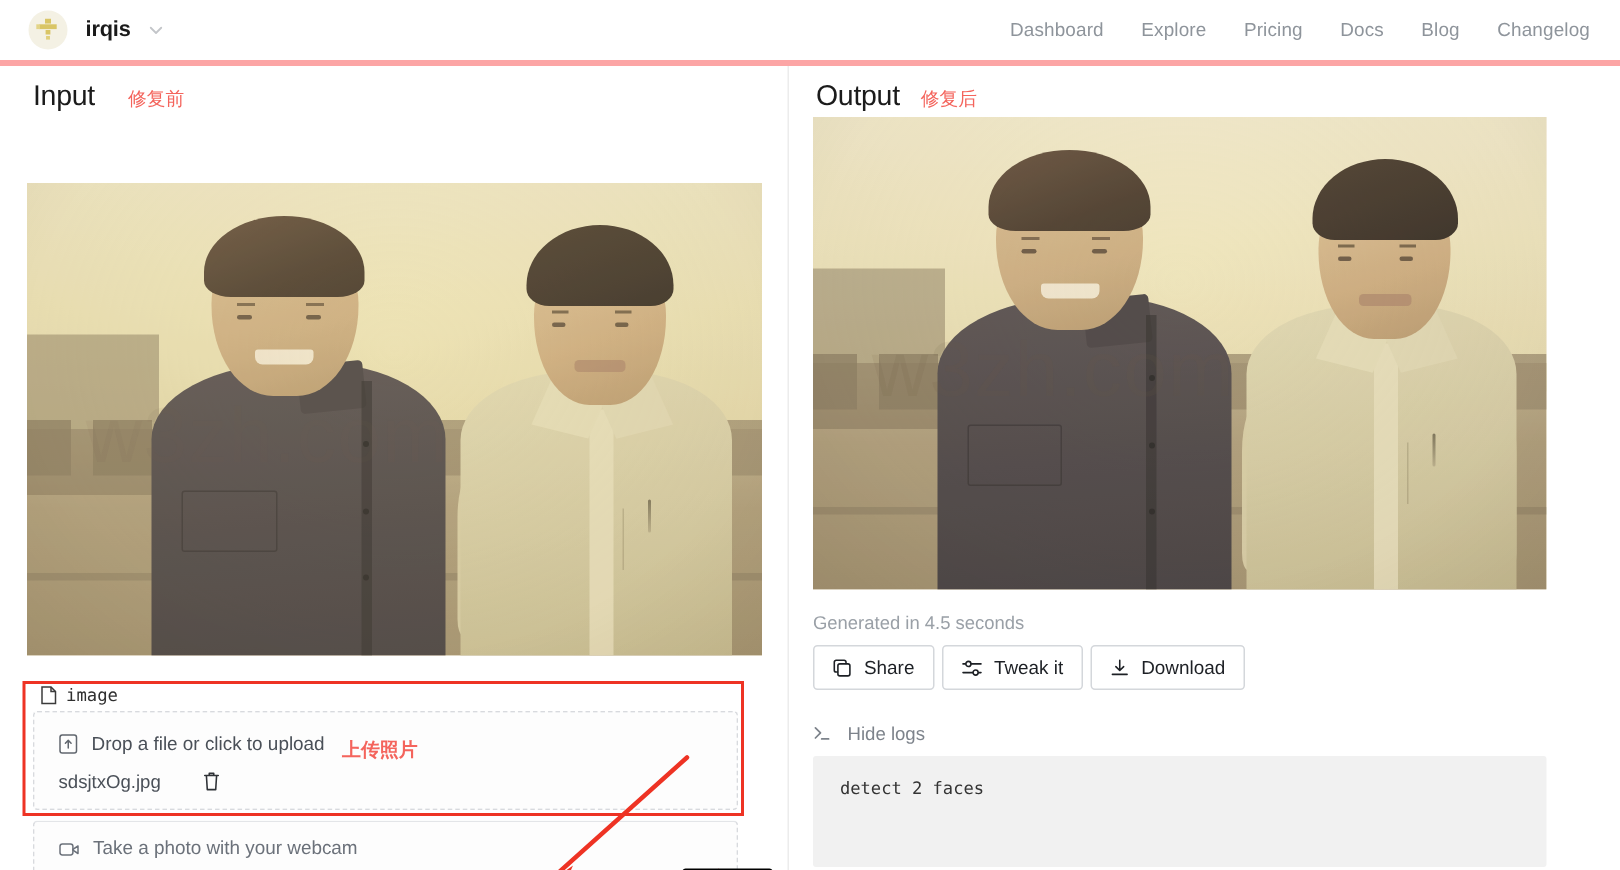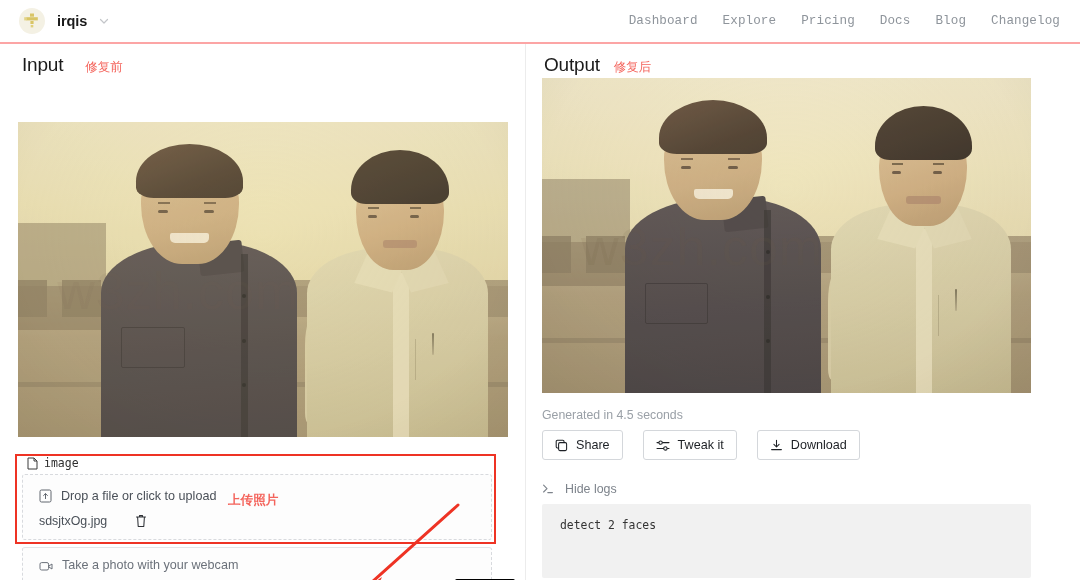--- a/index.html
+++ b/index.html
@@ -7,35 +7,35 @@
     width: 1080px; height: 580px;
     background: #ffffff;
     font-family: "Liberation Sans", sans-serif;
     overflow: hidden;
   }
   .app { position: relative; width: 1080px; height: 580px; background:#fff; }
 
   
   .topbar {
     position: absolute; top:0; left:0; width:1080px; height:44px;
-    border-bottom:2px solid #fca5a5; background:#fff;
+    border-bottom:4px solid #fca5a5; background:#fff;
     display:flex; align-items:center;
   }
   .brand { display:flex; align-items:center; margin-left:19px; }
   .logo-circle {
     width:26px; height:26px; border-radius:50%;
     background:#f4f1e4; display:flex; align-items:center; justify-content:center;
   }
   .logo-svg { display:block; }
   .brand-name {
     margin-left:12px; font-size:14.5px; font-weight:700; color:#1a1a1a;
     letter-spacing:-0.1px;
   }
   .chev { margin-left:11px; width:12px; height:12px; opacity:.45; }
-  .nav { margin-left:auto; margin-right:20px; display:flex; align-items:center; gap:25px;font-family:Liberation Mono, monospace; }
+  .nav { margin-left:auto; margin-right:20px; display:flex; align-items:center; gap:25px; }
   .nav a {
     font-size:12.6px; color:#8e949b; text-decoration:none; letter-spacing:.1px;
   }
 
   
   .panel-left  { position:absolute; top:44px; left:0;    width:525px; height:536px; }
   .panel-right { position:absolute; top:44px; left:525px; width:555px; height:536px;
                  border-left:1px solid #ececec; }
 
   .panel-head { display:flex; align-items:baseline; padding:10px 0 0 22px; }
@@ -215,21 +215,21 @@
   .btn-submit {
     margin-left:5px; width:60px; height:31px; border:none; background:#000;
     color:#fff; font-size:12.6px; border-radius:2px; cursor:pointer;
     font-family:"Liberation Sans", sans-serif;
   }
 
   
   .gen-text {
     position:absolute; left:16px; top:364px; font-size:12.3px; color:#9aa0a7;
   }
-  .out-btns { position:absolute; left:16px; top:386px; display:flex; gap:20px; }
+  .out-btns { position:absolute; left:16px; top:386px; display:flex; gap:5px; }
   .obtn {
     height:30px; padding:0 12px; border:1px solid #d4d7db; background:#fff;
     border-radius:3px; display:flex; align-items:center; gap:8px;
     font-size:12.6px; color:#1d2025; cursor:pointer;
     font-family:"Liberation Sans", sans-serif;
   }
   .logs-toggle {
     position:absolute; left:16px; top:438px; display:flex; align-items:center; gap:9px;
     font-size:12.4px; color:#7d838b; cursor:pointer;
   }

